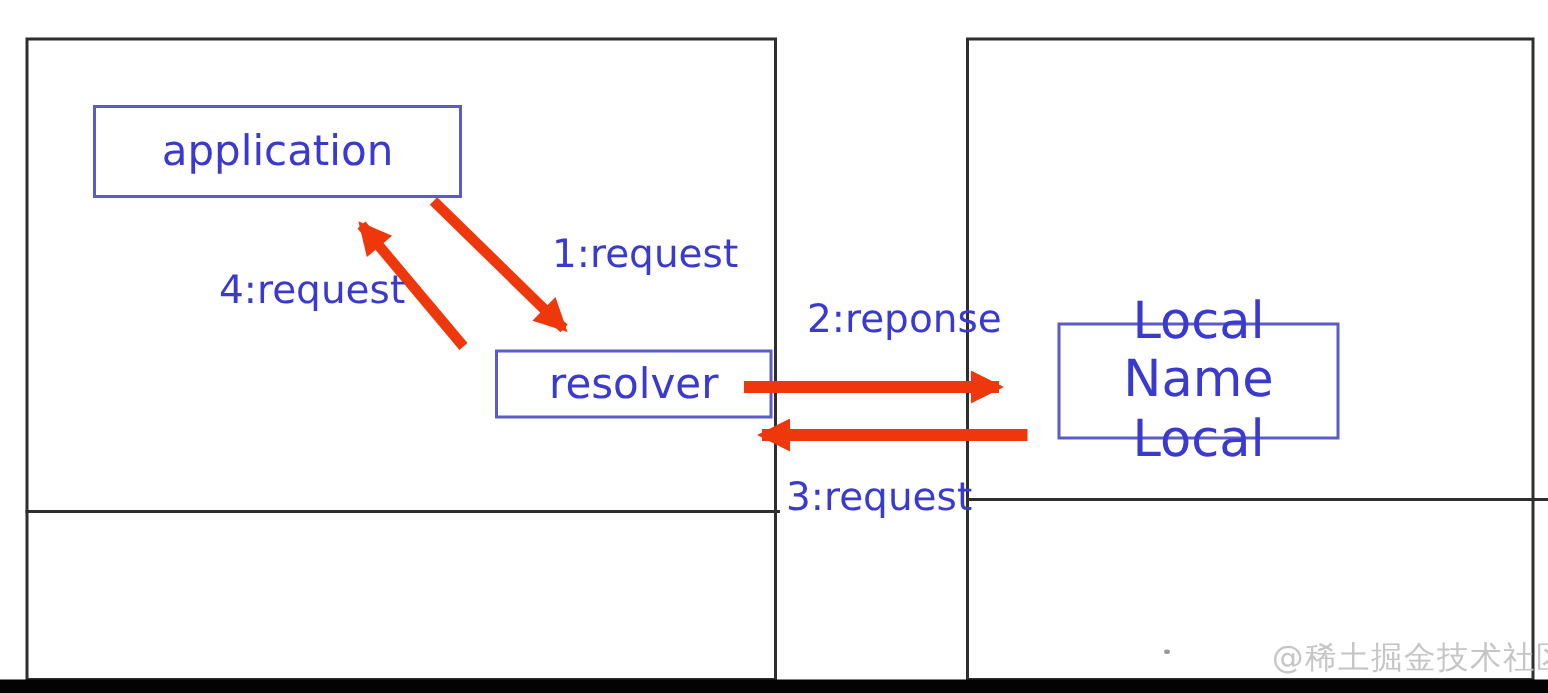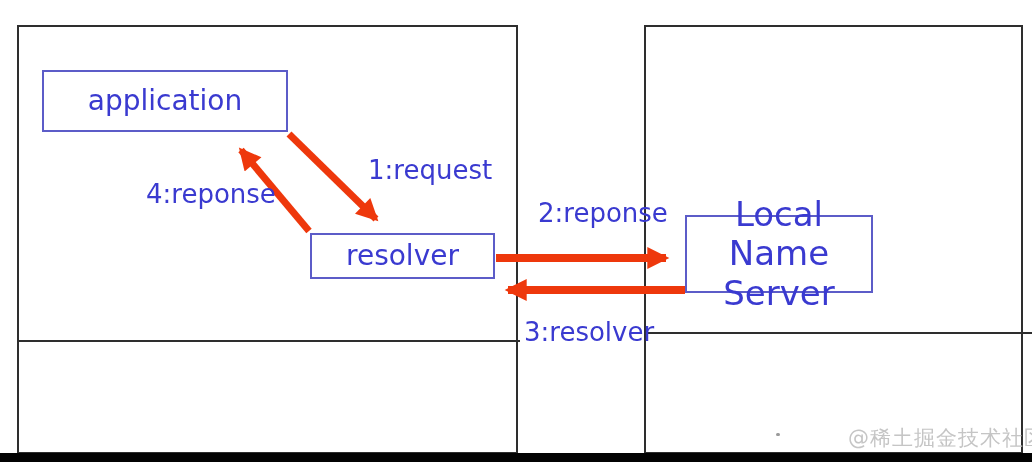--- a/index.html
+++ b/index.html
@@ -10,21 +10,21 @@
   .frame{position:absolute;border:2px solid #2e2e2e;background:transparent;box-sizing:border-box;}
   #left-frame{left:17px;top:25px;width:501px;height:429px;}
   #right-frame{left:644px;top:25px;width:379px;height:429px;}
   .divider{position:absolute;background:#2e2e2e;height:2px;}
   #left-divider{left:17px;top:340px;width:503px;}
   #right-divider{left:644px;top:332px;width:388px;}
   #bottom-bar{position:absolute;left:0;top:453px;width:1032px;height:9px;background:#030303;}
   .node{
     position:absolute;border:2px solid #5c5cc8;background:#ffffff;box-sizing:border-box;
     display:flex;flex-direction:column;align-items:center;justify-content:center;
-    color:#3a3ad0;font-size:28px;line-height:1.15;text-align:center;z-index:2;
+    color:#3a3ad0;font-size:28px;line-height:1.15;text-align:center;z-index:2;margin-left:20px;
   }
   #application-node{left:42px;top:70px;width:246px;height:62px;}
   #resolver-node{left:310px;top:233px;width:185px;height:46px;}
   #local-name-server-node{left:685px;top:215px;width:188px;height:78px;font-size:34px;}
   .edge-label{
     position:absolute;color:#3a3ad0;font-size:26px;white-space:nowrap;z-index:4;
   }
   #edge-label-1{left:368px;top:155px;}
   #edge-label-4{left:146px;top:179px;}
   #edge-label-2{left:538px;top:198px;}
@@ -47,27 +47,27 @@
   <div class="divider" id="right-divider"></div>
 
   <div class="node" id="application-node">
     <span>application</span>
   </div>
   <div class="node" id="resolver-node">
     <span>resolver</span>
   </div>
   <div class="node" id="local-name-server-node">
     <span>Local Name</span>
-    <span>Server</span>
+    <span>Local</span>
   </div>
 
   <div class="edge-label" id="edge-label-1">1:request</div>
-  <div class="edge-label" id="edge-label-4">4:reponse</div>
+  <div class="edge-label" id="edge-label-4">4:request</div>
   <div class="edge-label" id="edge-label-2">2:reponse</div>
-  <div class="edge-label" id="edge-label-3">3:resolver</div>
+  <div class="edge-label" id="edge-label-3">3:request</div>
 
   <svg id="arrow-layer" viewBox="0 0 1032 462" xmlns="http://www.w3.org/2000/svg">
     <defs>
       <marker id="ah" viewBox="0 0 10 10" refX="8.5" refY="5" markerWidth="24" markerHeight="22" orient="auto" markerUnits="userSpaceOnUse">
         <path d="M0,0 L10,5 L0,10 z" fill="#ee380c"></path>
       </marker>
     </defs>
     <line x1="289" y1="134" x2="376" y2="219" stroke="#ee380c" stroke-width="7" marker-end="url(#ah)"></line>
     <line x1="309" y1="231" x2="241" y2="150" stroke="#ee380c" stroke-width="7" marker-end="url(#ah)"></line>
     <line x1="496" y1="258" x2="666" y2="258" stroke="#ee380c" stroke-width="8" marker-end="url(#ah)"></line>

